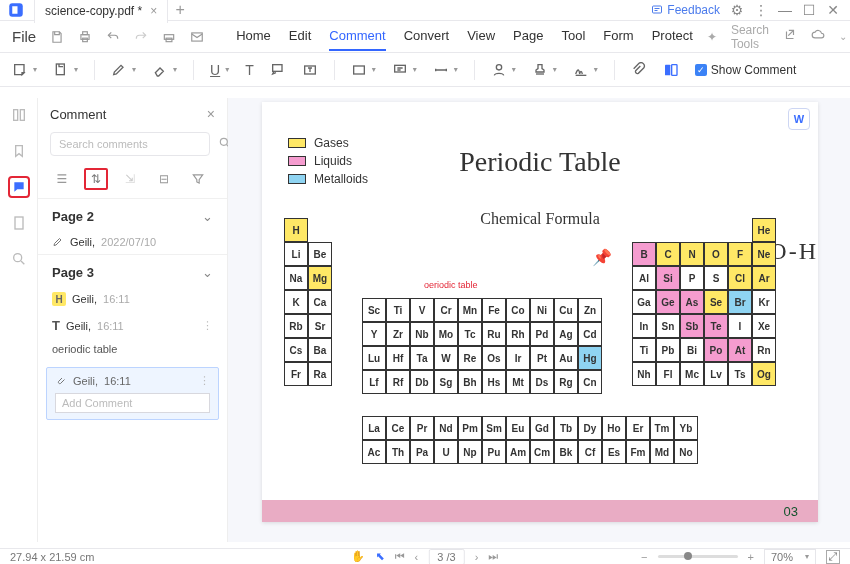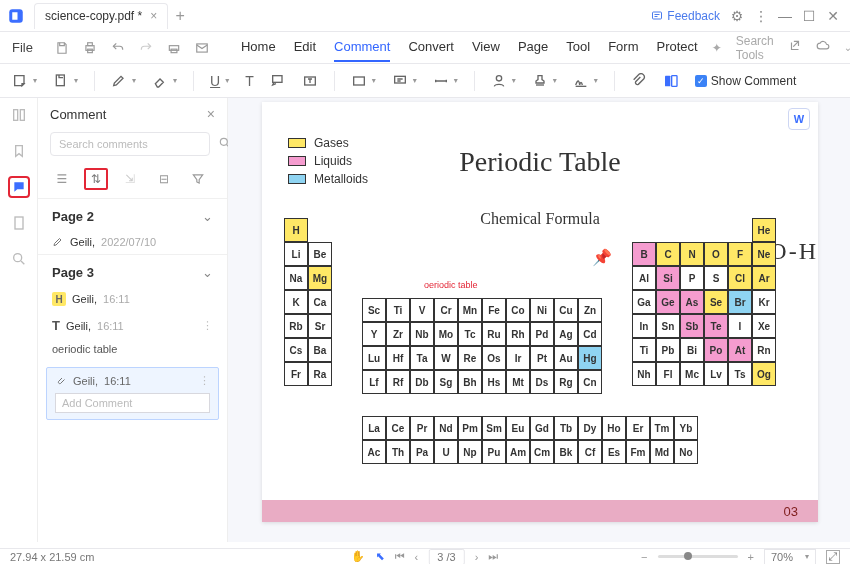--- a/index.html
+++ b/index.html
@@ -1,29 +1,29 @@
 <!DOCTYPE html>
 <html><head>
 <meta charset="utf-8">
 <style>
 * { box-sizing: border-box; margin: 0; padding: 0; font-family: -apple-system, "Segoe UI", Arial, sans-serif; }
 body { width: 850px; height: 564px; background: #fff; overflow: hidden; position: relative; font-size: 12px; color: #333; }
 
-.titlebar { height: 32px; display: flex; align-items: center; background: #fff; border-bottom: 1px solid #e8e8ec; }
+.titlebar { height: 21px; display: flex; align-items: center; background: #fff; border-bottom: 1px solid #e8e8ec; }
 .titlebar .logo { width: 32px; height: 32px; display: flex; align-items: center; justify-content: center; }
 .titlebar .logo svg { width: 18px; height: 18px; }
 .tab { display: flex; align-items: center; background: #fff; border: 1px solid #e8e8ec; border-bottom: none; border-radius: 4px 4px 0 0; height: 26px; padding: 0 10px; margin-left: 2px; font-size: 12px; color: #333; gap: 8px; }
 .tab .close { color: #999; cursor: pointer; }
 .tab-add { width: 24px; text-align: center; color: #999; cursor: pointer; font-size: 16px; }
 .title-right { margin-left: auto; display: flex; align-items: center; gap: 10px; padding-right: 10px; color: #888; font-size: 14px; }
 .feedback { color: #4b7bec; font-size: 12px; display: flex; align-items: center; gap: 4px; }
 .winbtn { width: 14px; height: 14px; display:inline-flex; align-items:center; justify-content:center; }
 
 .menubar { height: 32px; display: flex; align-items: center; padding: 0 12px; gap: 14px; border-bottom: 1px solid #e8e8ec; }
-.file-label { font-size: 13px; color: #444; margin-right: 8px; }
+.file-label { font-size: 15px; color: #444; }
 .menutool { color: #888; display: inline-flex; align-items: center; }
 .menubar .divider { width: 1px; height: 18px; background: #e8e8ec; margin: 0 2px; }
 .menubar .tabs { display: flex; gap: 18px; font-size: 13px; color: #333; }
 .menubar .tabs .mtab { cursor: pointer; padding: 6px 0; }
 .menubar .tabs .mtab.active { color: #3366ff; border-bottom: 2px solid #3366ff; }
 .menubar .rightmenu { margin-left: auto; display: flex; gap: 14px; align-items: center; color: #aaa; }
 .search-tools { font-size: 12px; }
 
 .toolbar { height: 34px; display: flex; align-items: center; padding: 0 12px; gap: 16px; border-bottom: 1px solid #e8e8ec; color: #666; }
 .toolbar .tbtn { display: inline-flex; align-items: center; gap: 3px; cursor: pointer; }
@@ -69,21 +69,21 @@
 
 .title1 { font-family: "Segoe Script", cursive; font-size: 28px; text-align: center; position: absolute; top: 44px; left: 0; right: 0; }
 .title2 { font-family: "Segoe Script", cursive; font-size: 16px; text-align: center; position: absolute; top: 108px; left: 0; right: 0; }
 .formula { font-family: "Segoe Script", cursive; font-size: 24px; text-align: right; position: absolute; top: 136px; left: 0; right: 0; letter-spacing: 2px; }
 .redtext { position: absolute; top: 178px; left: 162px; color: #e32636; font-size: 9px; }
 .pin { position: absolute; top: 146px; left: 330px; color: #e32636; font-size: 16px; }
 
 .ptable { position: absolute; }
 .cell { width: 24px; height: 24px; border: 1px solid #333; font-size: 10px; display: inline-flex; align-items: center; justify-content: center; font-weight: bold; background: #fff; }
 .cell.y { background: #ffe866; } .cell.p { background: #f59ccf; } .cell.b { background: #8fd4f2; }
-.pagenum { position: absolute; bottom: 0; left: 0; right: 0; height: 22px; background: #e9acc4; color: #7f1d1d; display: flex; align-items: center; justify-content: flex-end; padding-right: 20px; font-size: 13px; }
+.pagenum { position: absolute; bottom: 0; left: 0; right: 0; height: 22px; background: #e9acc4; color: #14532d; display: flex; align-items: center; justify-content: flex-end; padding-right: 20px; font-size: 13px; }
 
 .statusbar { position: absolute; left: 0; right: 0; bottom: 0; height: 16px; border-top: 1px solid #e8e8ec; background: #fff; display: flex; align-items: center; font-size: 11px; color: #777; padding: 0 10px; }
 .statusbar .center { position: absolute; left: 50%; transform: translateX(-50%); display: flex; align-items: center; gap: 10px; }
 .statusbar .right { margin-left: auto; display: flex; align-items: center; gap: 10px; }
 .pagerbtn { color: #999; cursor: pointer; }
 .slider { width: 80px; height: 3px; background: #ddd; position: relative; border-radius: 2px; }
 .slider .knob { position: absolute; left: 33%; top: -3px; width: 8px; height: 8px; border-radius: 50%; background: #888; }
 .zoombox { border: 1px solid #e6e6ea; padding: 1px 6px; border-radius: 0; display: flex; align-items: center; gap: 12px; }
 .fit { width: 14px; height: 14px; border: 1px solid #aaa; display:inline-flex; align-items:center; justify-content:center; }
 </style>

